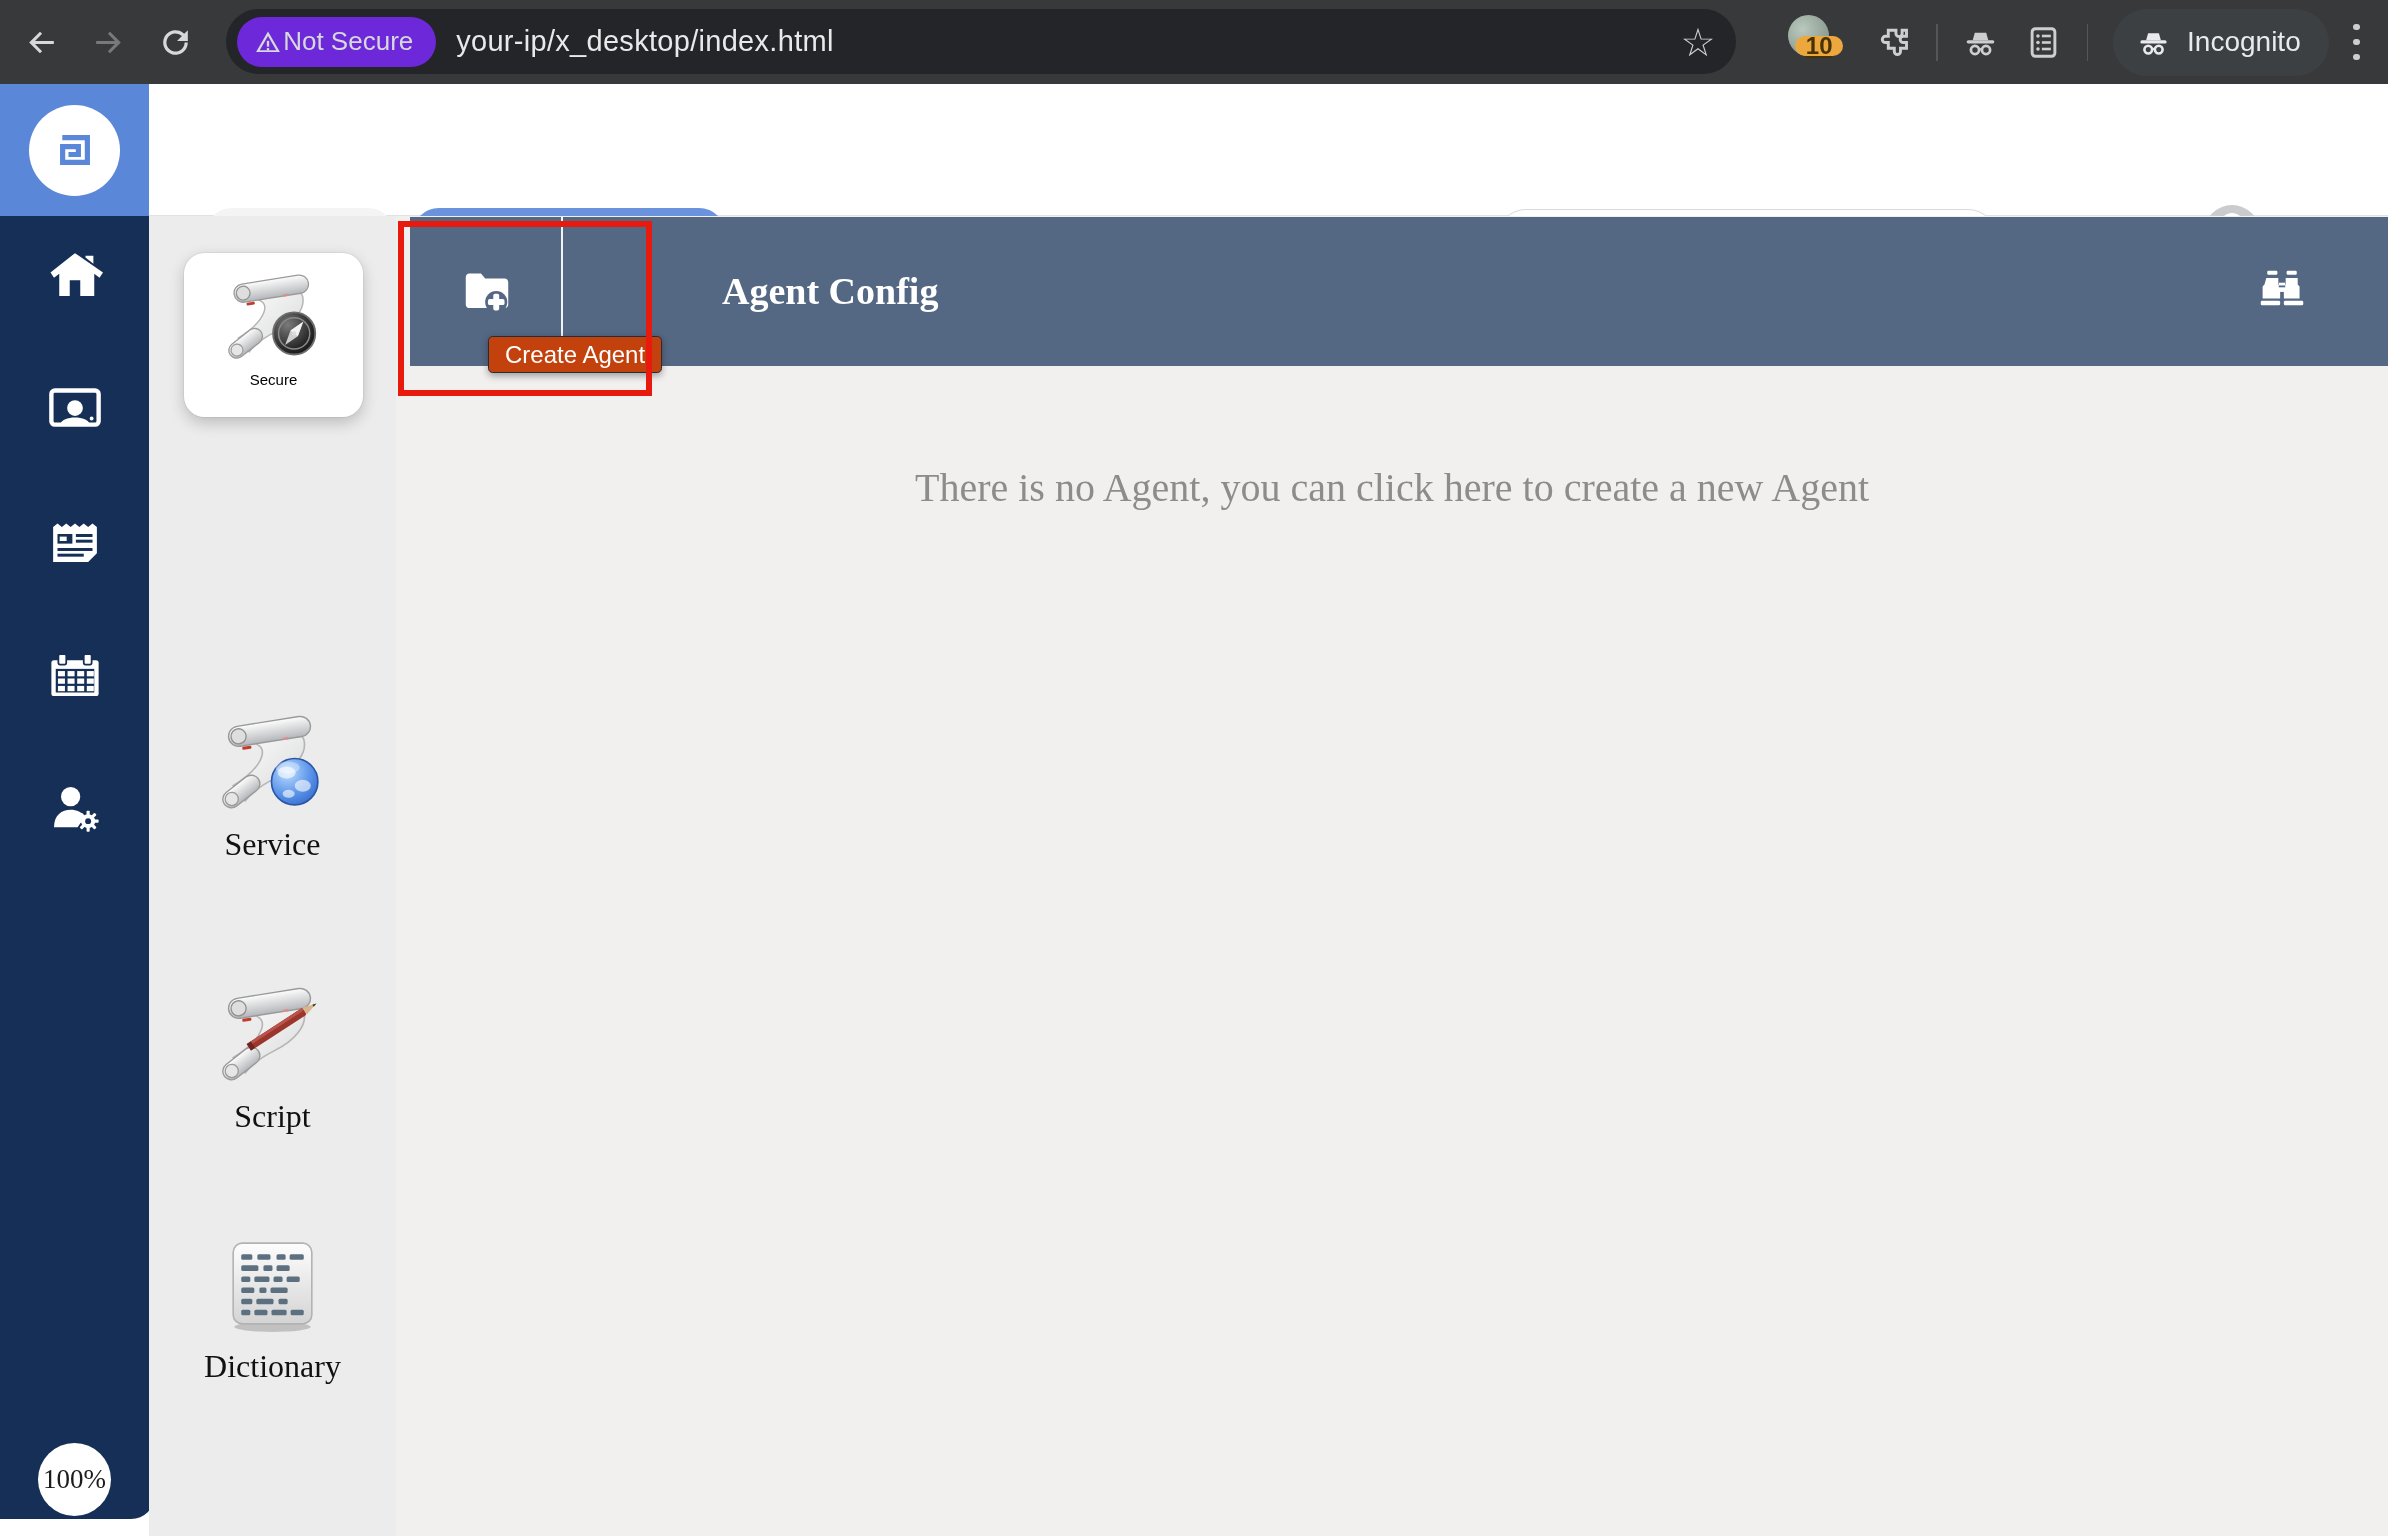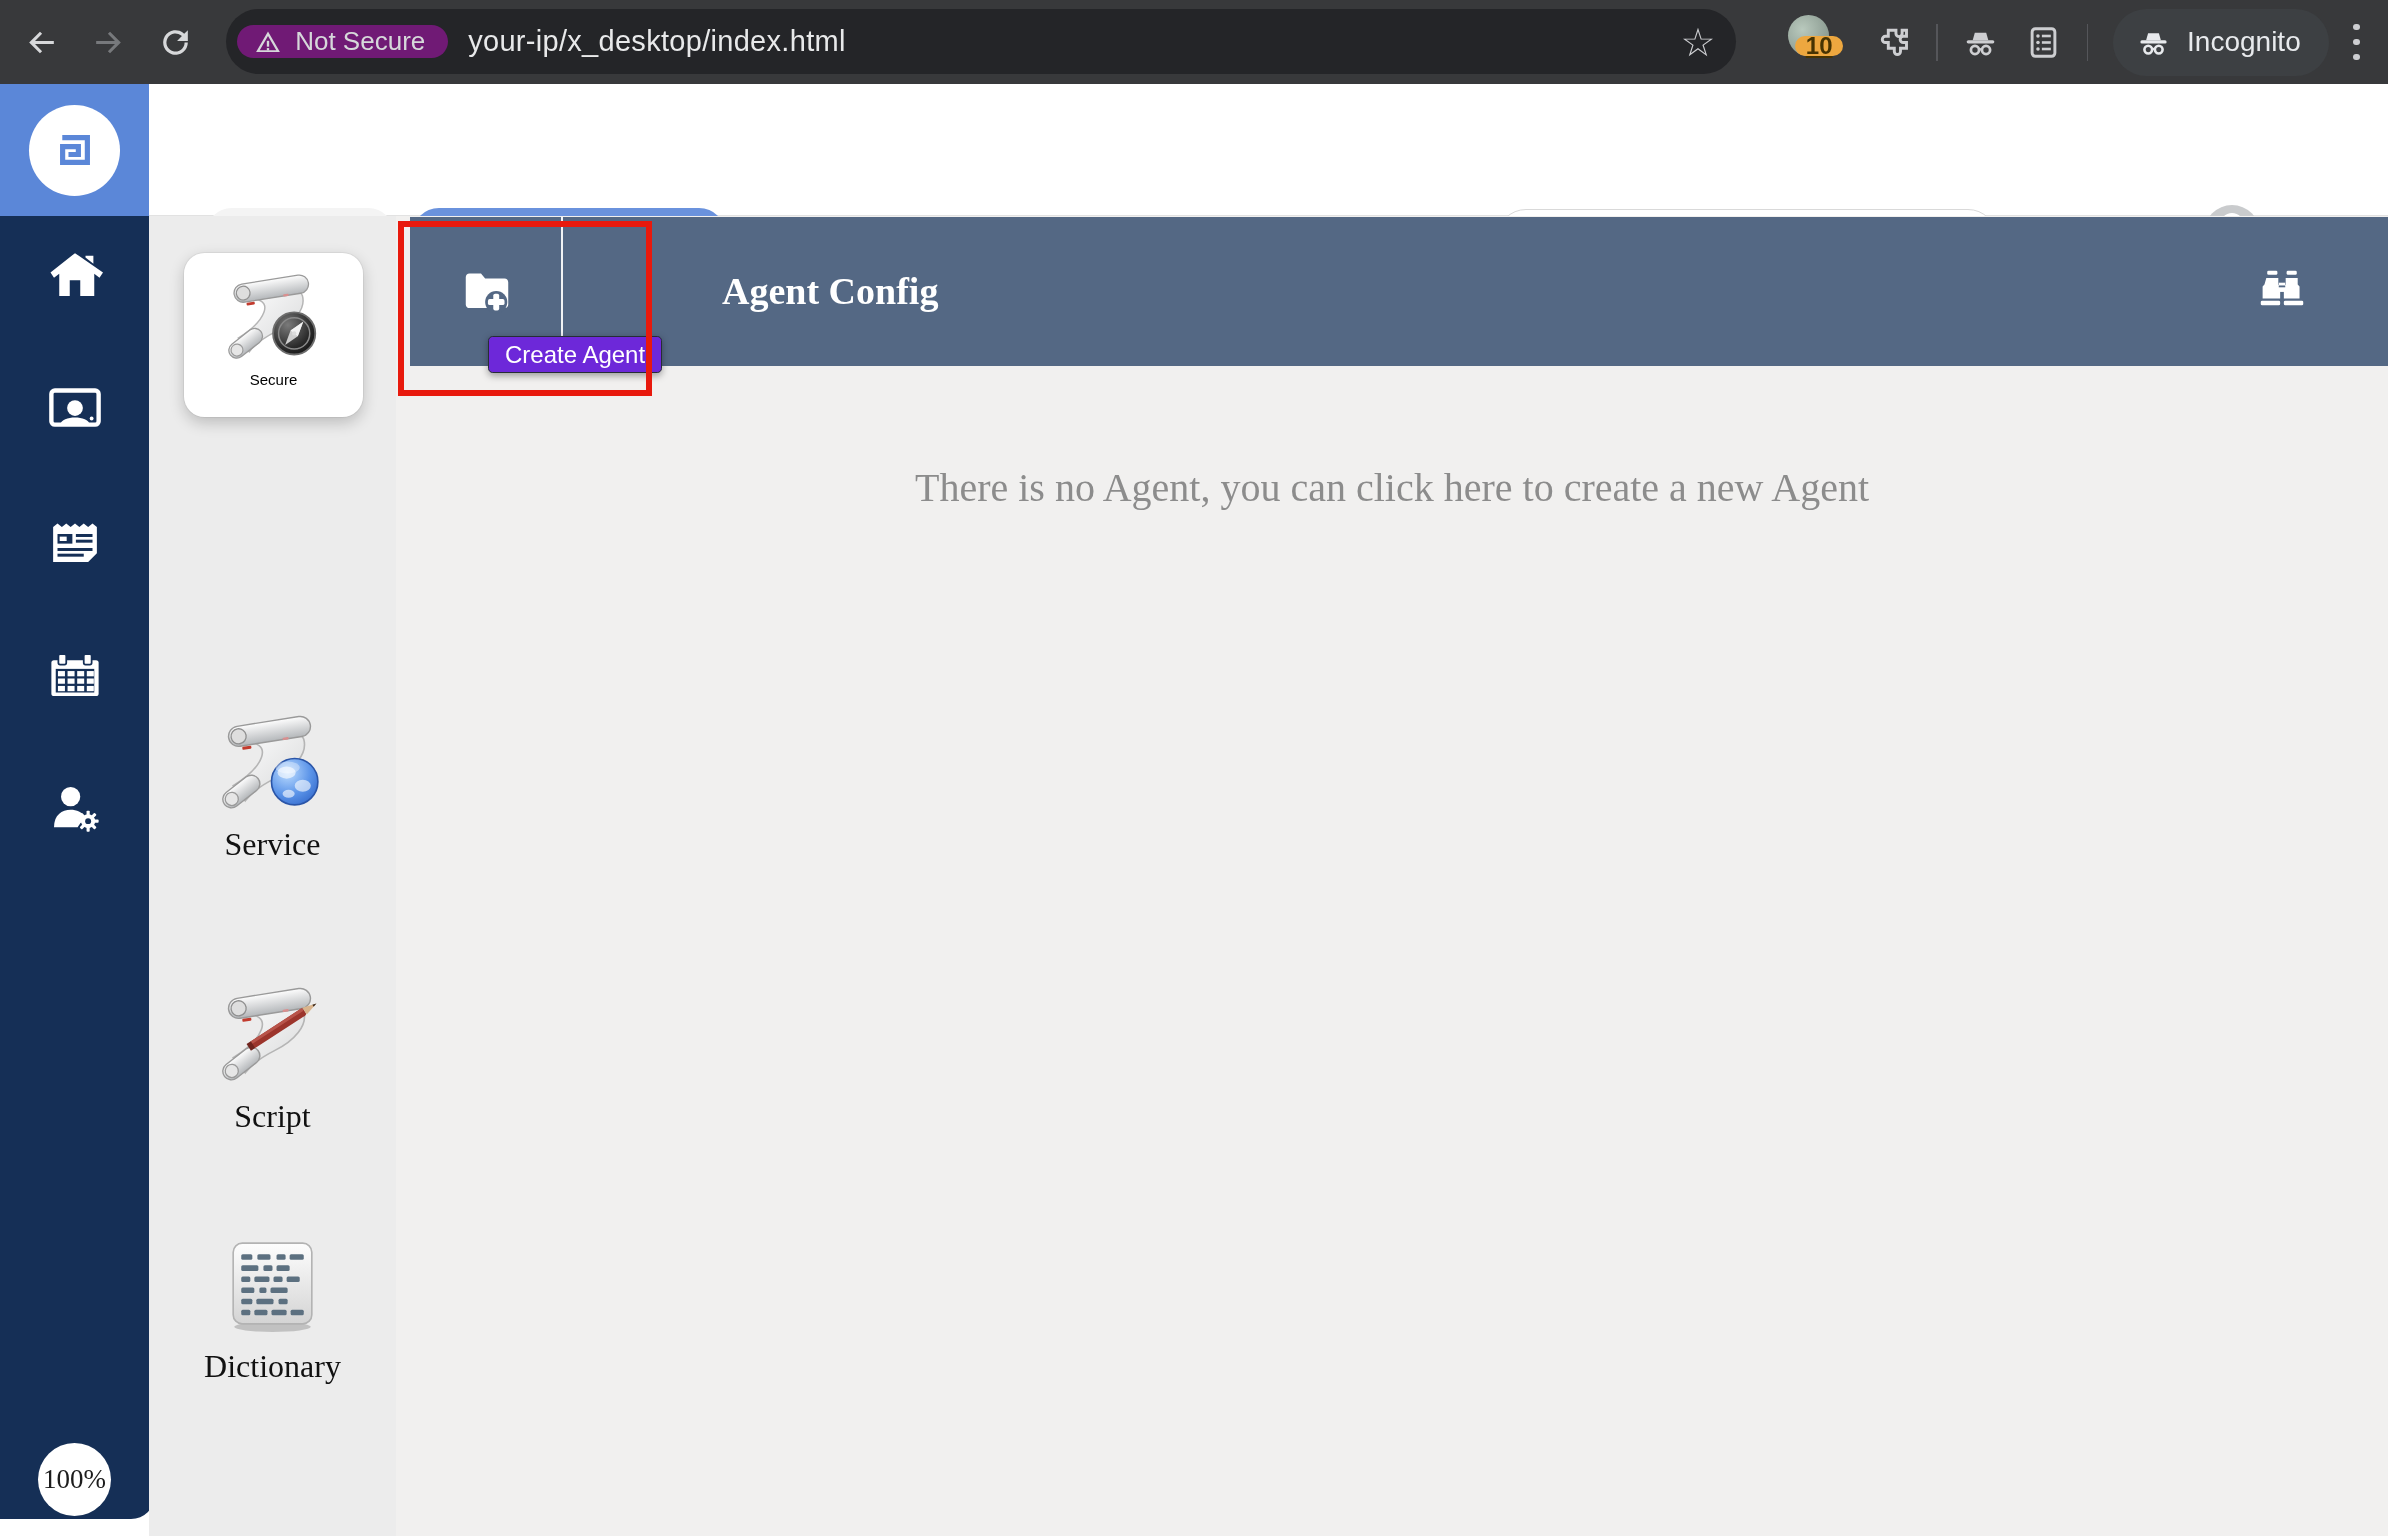--- a/index.html
+++ b/index.html
@@ -8,22 +8,22 @@
   .screen { position:relative; width:2388px; height:1536px; }
 
   
   .chrome { position:absolute; left:0; top:0; width:2388px; height:84px;
             background:#38393b; display:flex; align-items:center; }
   .nav-btn { width:52px; height:52px; display:flex; align-items:center; justify-content:center; border-radius:50%; }
   .nav-btn svg { width:37px; height:37px; }
   .back { margin-left:15px; } .fwd { margin-left:15px; } .reload { margin-left:15px; }
   .omnibox { position:absolute; left:226px; top:9.3px; width:1510px; height:65px;
              background:#242528; border-radius:33px; display:flex; align-items:center; }
-  .chip { margin-left:11.2px; height:33px; padding:0 22.4px 0 17px; background:#701a75;
-          border-radius:25px; display:flex; align-items:center; gap:13px;
+  .chip { margin-left:11.2px; height:50px; padding:0 22.4px 0 17px; background:#6d28d9;
+          border-radius:25px; display:flex; align-items:center; gap:1px;
           color:#d6d8da; font-size:26px; }
   .chip svg { width:28px; height:28px; }
   .url { margin-left:20.5px; color:#e8e9ea; font-size:29px; letter-spacing:0.3px; }
   .omni-star { position:absolute; right:20.5px; top:50%; transform:translateY(-50%);
                font-size:39px; color:#cdced1; line-height:1; }
   .chrome-right { position:absolute; right:0; top:0; height:84px; display:flex; align-items:center; }
   .ext-wrap { position:relative; width:56px; height:65px; margin-right:24px; }
   .ext-circle { position:absolute; left:5.6px; top:5.6px; width:41px; height:41px; border-radius:50%;
                 background:radial-gradient(circle at 35% 35%, #b9c9bd, #8d9d93 70%); }
   .ext-badge { position:absolute; left:13px; top:26px; min-width:48px; height:20px;
@@ -102,21 +102,21 @@
   .tool-title { position:absolute; left:312px; top:0; height:149px; display:flex; align-items:center;
                 color:#ffffff; font-family:"Liberation Serif", serif; font-weight:bold; font-size:38px; }
   .tool-find { position:absolute; right:82px; top:50px; width:48px; height:48px; }
   .empty-msg { position:absolute; left:0; top:248px; width:1992px; text-align:center;
                font-family:"Liberation Serif", serif; font-size:40px; color:#8c8c8c; }
 
   
   .redbox { position:absolute; left:398px; top:221px; width:254px; height:175px;
             border:6.5px solid #e8190d; pointer-events:none; z-index:50; }
   .tooltip { position:absolute; left:488px; top:336px; height:37px; padding:0 16px;
-             background:#6d28d9; border:0.9px solid #272d36; border-radius:4.7px; z-index:40;
+             background:#c2410c; border:0.9px solid #272d36; border-radius:4.7px; z-index:40;
              display:flex; align-items:center; color:#fff; font-size:24px;
              font-family:"Liberation Sans", sans-serif; box-shadow:0 2.8px 7.5px rgba(0,0,0,.35); }
 </style>
 </head>
 <body>
 
 <div class="screen">
 
   <div class="chrome">
     <div class="nav-btn back">

